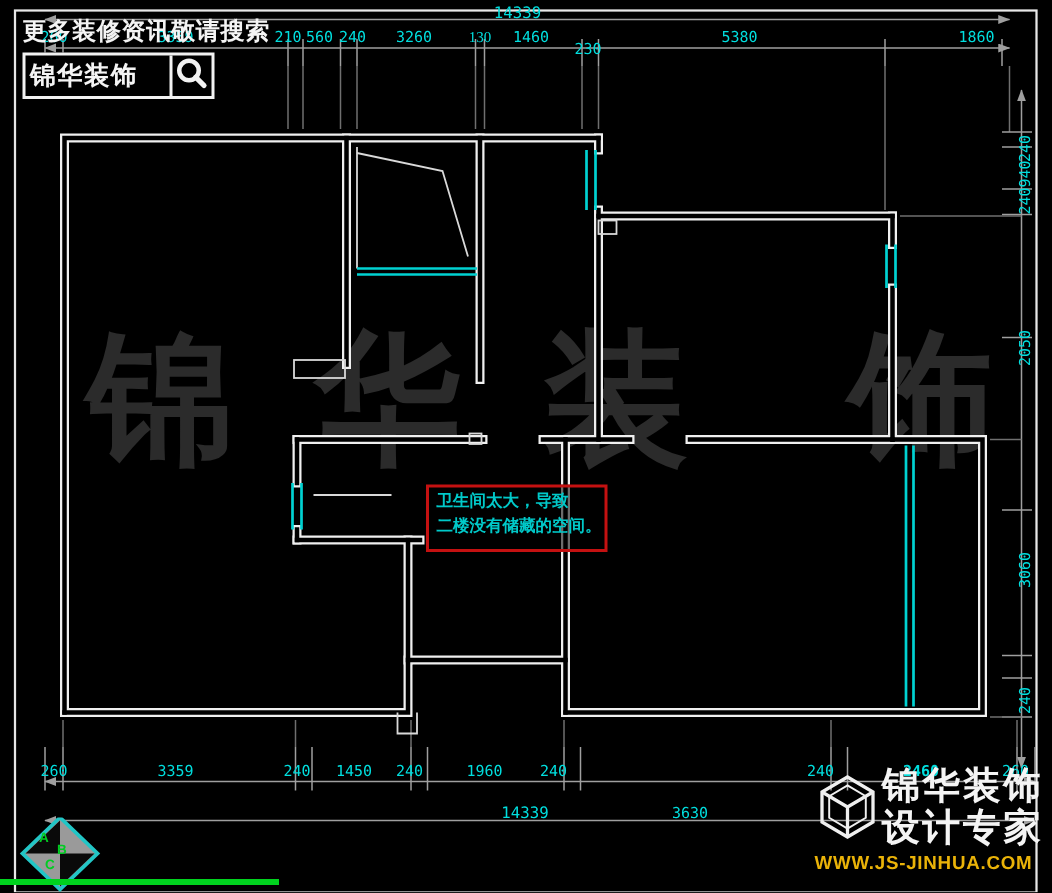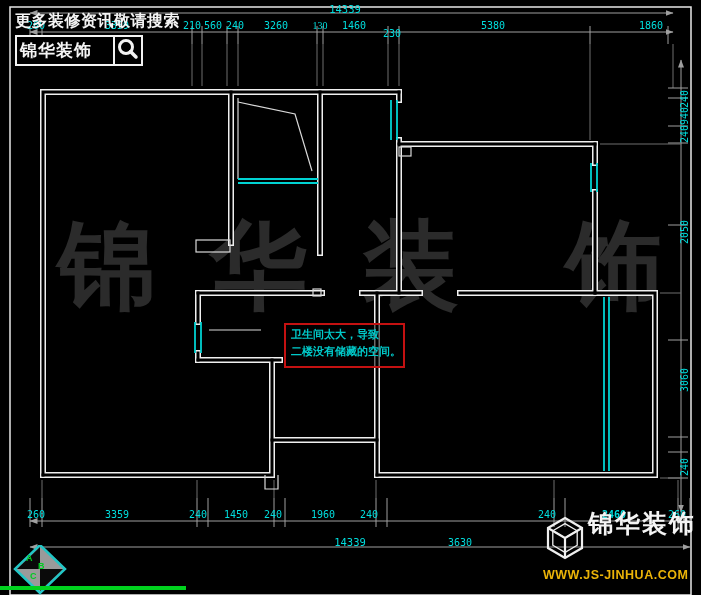--- a/index.html
+++ b/index.html
@@ -243,20 +243,21 @@
   <div id="footer-logo">
     <svg id="cube" width="52" height="52">
       <g stroke="#efefef" fill="none">
         <polygon points="25,7 42,17 42,37 25,47 8,37 8,17" stroke-width="2.2"></polygon>
         <polygon points="25,12.6 37.2,19.8 37.2,34.2 25,41.4 12.8,34.2 12.8,19.8" stroke-width="1.3"></polygon>
         <path d="M25,27 L25,47 M25,27 L8,17 M25,27 L42,17" stroke-width="2.2"></path>
         <path d="M25,27 L25,41.4 M25,27 L12.8,19.8 M25,27 L37.2,19.8" stroke-width="1.3"></path>
       </g>
     </svg>
     <div id="brand-line1" class="brand-big">锦华装饰</div>
+    <div id="brand-line2" class="brand-big">设计专家</div>
     <div id="website">WWW.JS-JINHUA.COM</div>
   </div>
 
   <div id="compass">
     <svg width="56" height="50">
       <polygon points="28,0 53,24 28,48 3,24" fill="#9a9a9a" stroke="#22c6c6" stroke-width="2.5"></polygon>
       <polygon points="28,24 28,2 5,24" fill="#0a0a0a"></polygon>
       <polygon points="28,24 51,24 28,46" fill="#0a0a0a"></polygon>
     </svg>
     <span id="cl-a" class="compass-letter">A</span>

